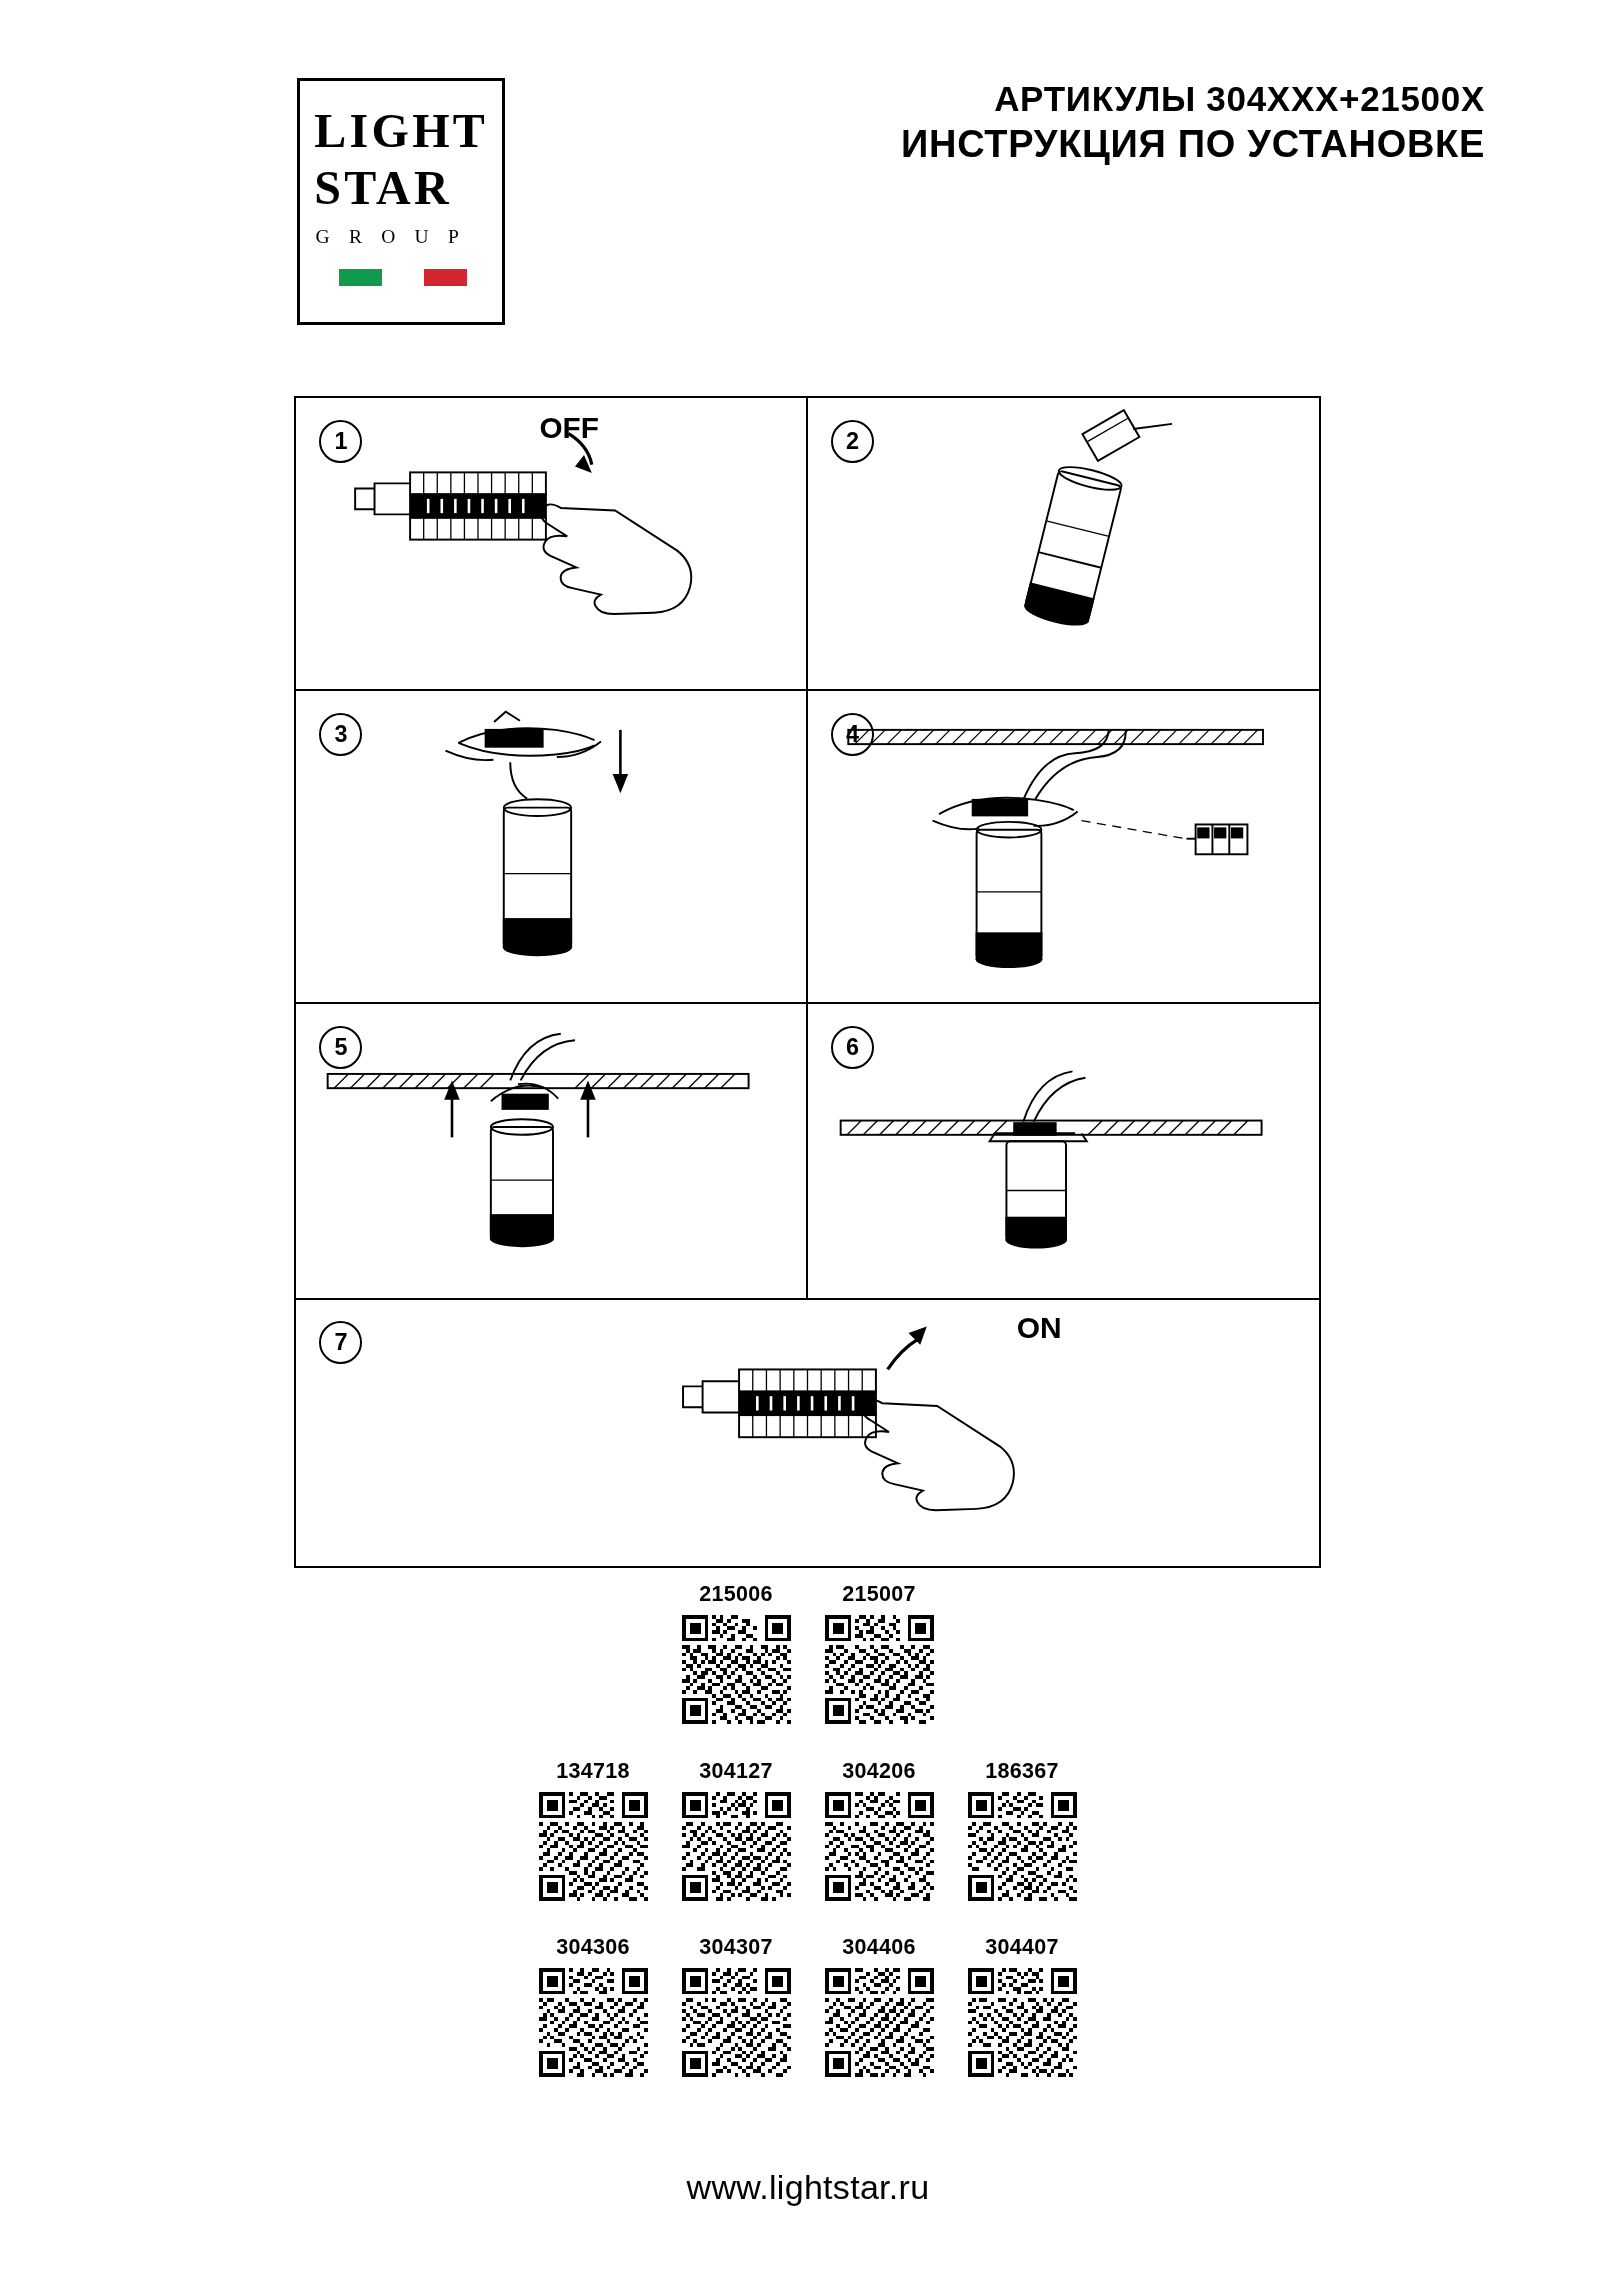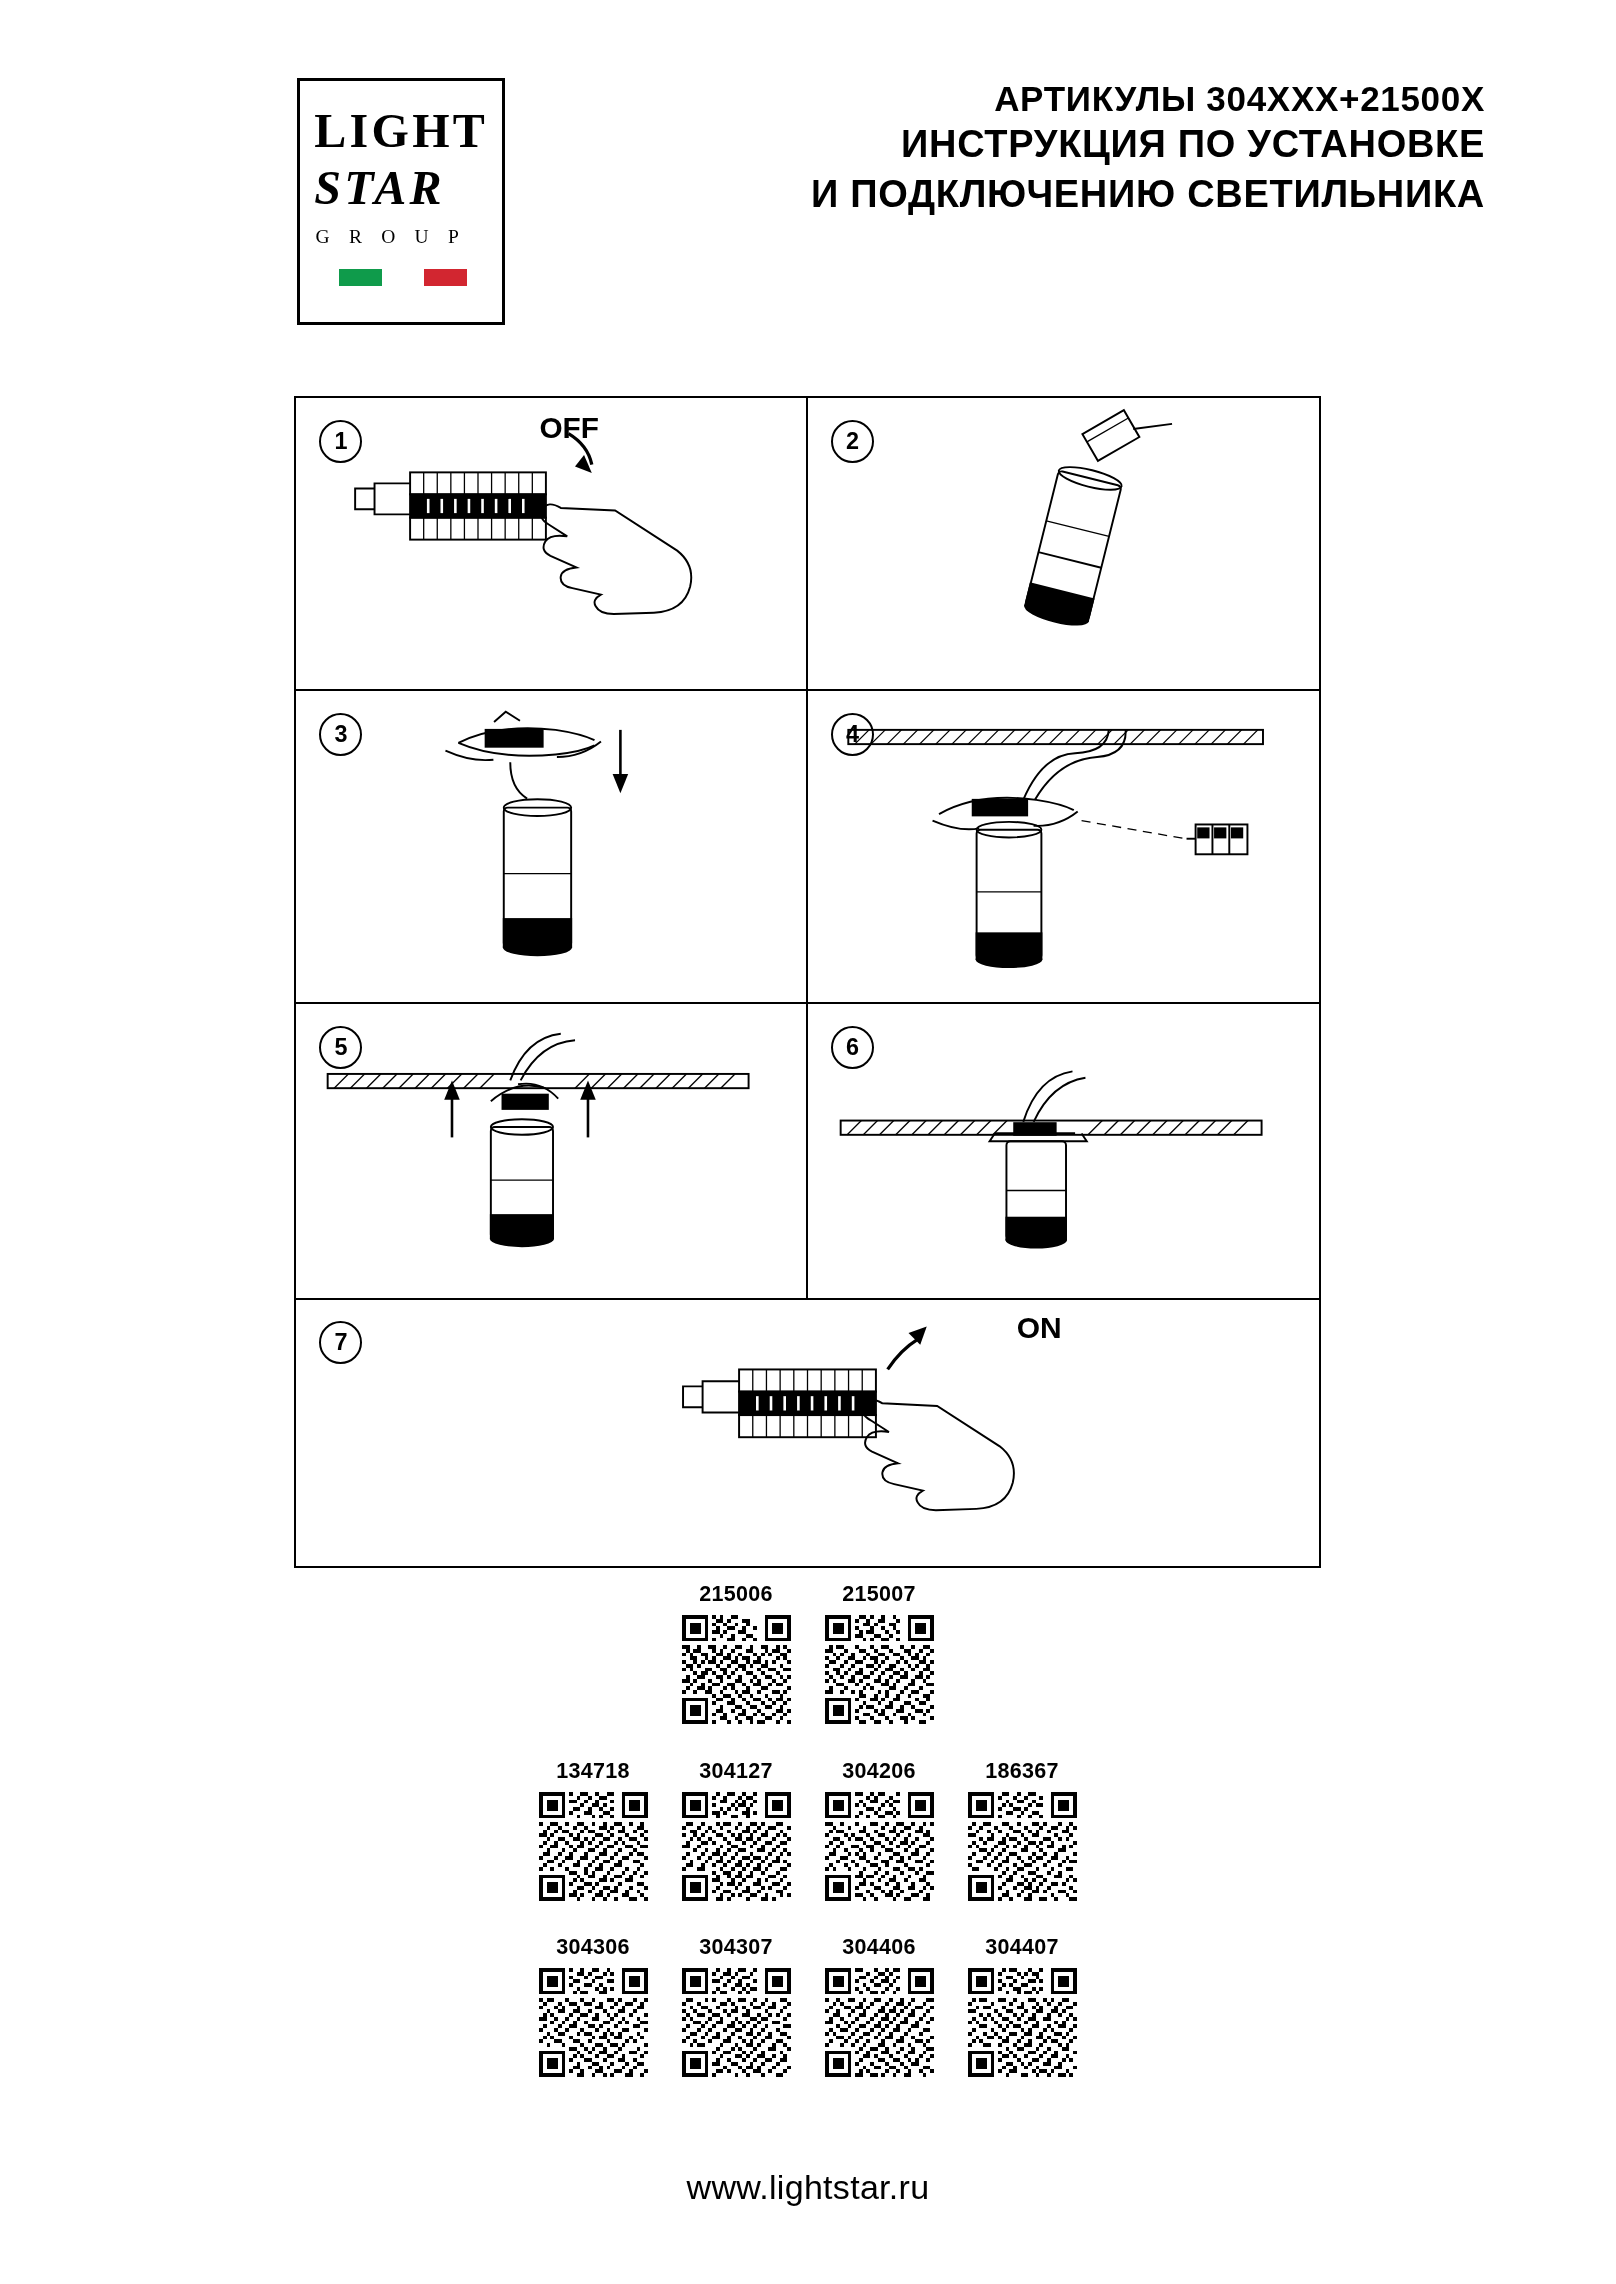--- a/index.html
+++ b/index.html
@@ -57,21 +57,20 @@
   }
   .logo-star {
     position: absolute;
     left: 14.3px;
     top: 83px;
     font-size: 48px;
     font-weight: bold;
     letter-spacing: 3.3px;
     font-family: "Liberation Serif", serif;
     line-height: 1;
-    font-style: italic;
   }
   .logo-group {
     position: absolute;
     left: 15.6px;
     top: 145px;
     font-size: 19.5px;
     letter-spacing: 7.2px;
     font-family: "Liberation Serif", serif;
   }
   .logo-flag {
@@ -222,21 +221,20 @@
           <i class="flag-g"></i>
             <i class="flag-w"></i>
             <i class="flag-r"></i>
         </div>
       </div>
     </div>
 
     <div class="title-block">
       <div class="title-articles">АРТИКУЛЫ 304XXX+21500X</div>
       <div class="title-instruction">ИНСТРУКЦИЯ ПО УСТАНОВКЕ</div>
-      <div class="title-instruction" style="margin-top:2.6px;">И ПОДКЛЮЧЕНИЮ СВЕТИЛЬНИКА</div>
     </div>
   </div>
 
   <div class="steps">
 
     <div class="row" style="top:0; height:293px;">
       <div class="cell half brd-r brd-b">
         <div class="step-num">1</div>
         <svg class="art" viewBox="0 0 785 450">
           <g fill="none" stroke="#000" stroke-width="3">

